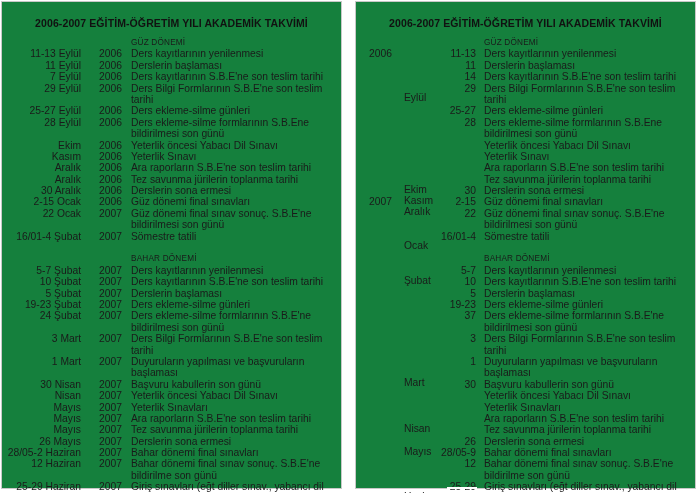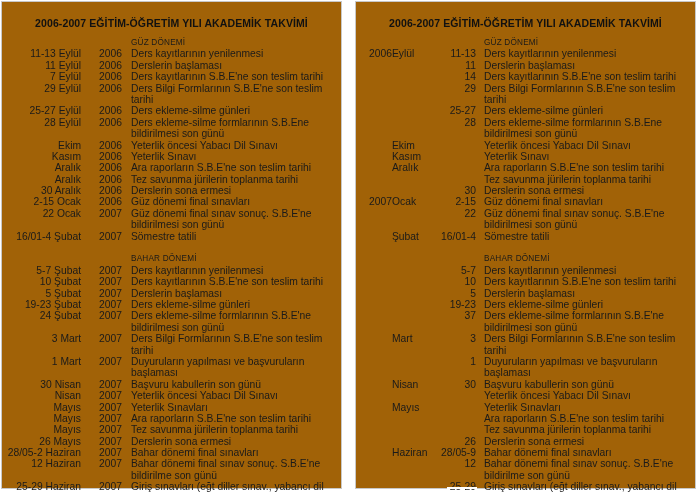--- a/index.html
+++ b/index.html
@@ -1,37 +1,37 @@
 <!DOCTYPE html>
 <html><head>
   <meta charset="utf-8">
   <style>
     html, body { margin: 0; padding: 0; background: #ffffff; }
     body { width: 700px; height: 493px; position: relative; overflow: hidden;
            font-family: "Liberation Sans", sans-serif; color: #1a1a1a; }
     .panel { position: absolute; top: 1px; width: 341px; height: 488px;
-             border: 1px solid #c8c8c8; background: #a16207; box-sizing: border-box; }
+             border: 1px solid #c8c8c8; background: #15803d; box-sizing: border-box; }
     #left-panel { left: 1px; }
     #right-panel { left: 355px; }
     .gap { position: absolute; bottom: -1px; height: 2px; background: #fff; }
     .title { position: absolute; top: 15px; left: 0; right: 0; text-align: center;
              font-weight: bold; font-size: 10.5px; letter-spacing: 0.1px; color: #111; }
     .rows { position: absolute; left: 0; right: 0; top: 35px; }
     .row { position: relative; height: 11.4px; line-height: 11.4px; font-size: 10.3px; white-space: nowrap; }
     .row.heading { font-weight: normal; font-size: 8.2px; letter-spacing: 0.2px; }
     .row.spacer { height: 11.4px; }
     .cell { position: absolute; top: 0; }
     
     #left-panel .c-date { right: 260px; text-align: left; }
     #left-panel .c-year { left: 97px; }
     #left-panel .c-desc { left: 129px; }
     #left-panel .c-head { left: 129px; }
     
     #right-panel .c-year { left: 13px; }
-    #right-panel .c-month { left: 36px; }
+    #right-panel .c-month { left: 48px; margin-top: 44px; }
     #right-panel .c-day { right: 219px; text-align: left; }
     #right-panel .c-desc { left: 128px; }
     #right-panel .c-head { left: 128px; }
   </style>
 </head>
 <body>
 
 <div class="panel" id="left-panel">
   <div class="title">2006-2007 EĞİTİM-ÖĞRETİM YILI AKADEMİK TAKVİMİ</div>
   <div class="rows" id="left-rows">

